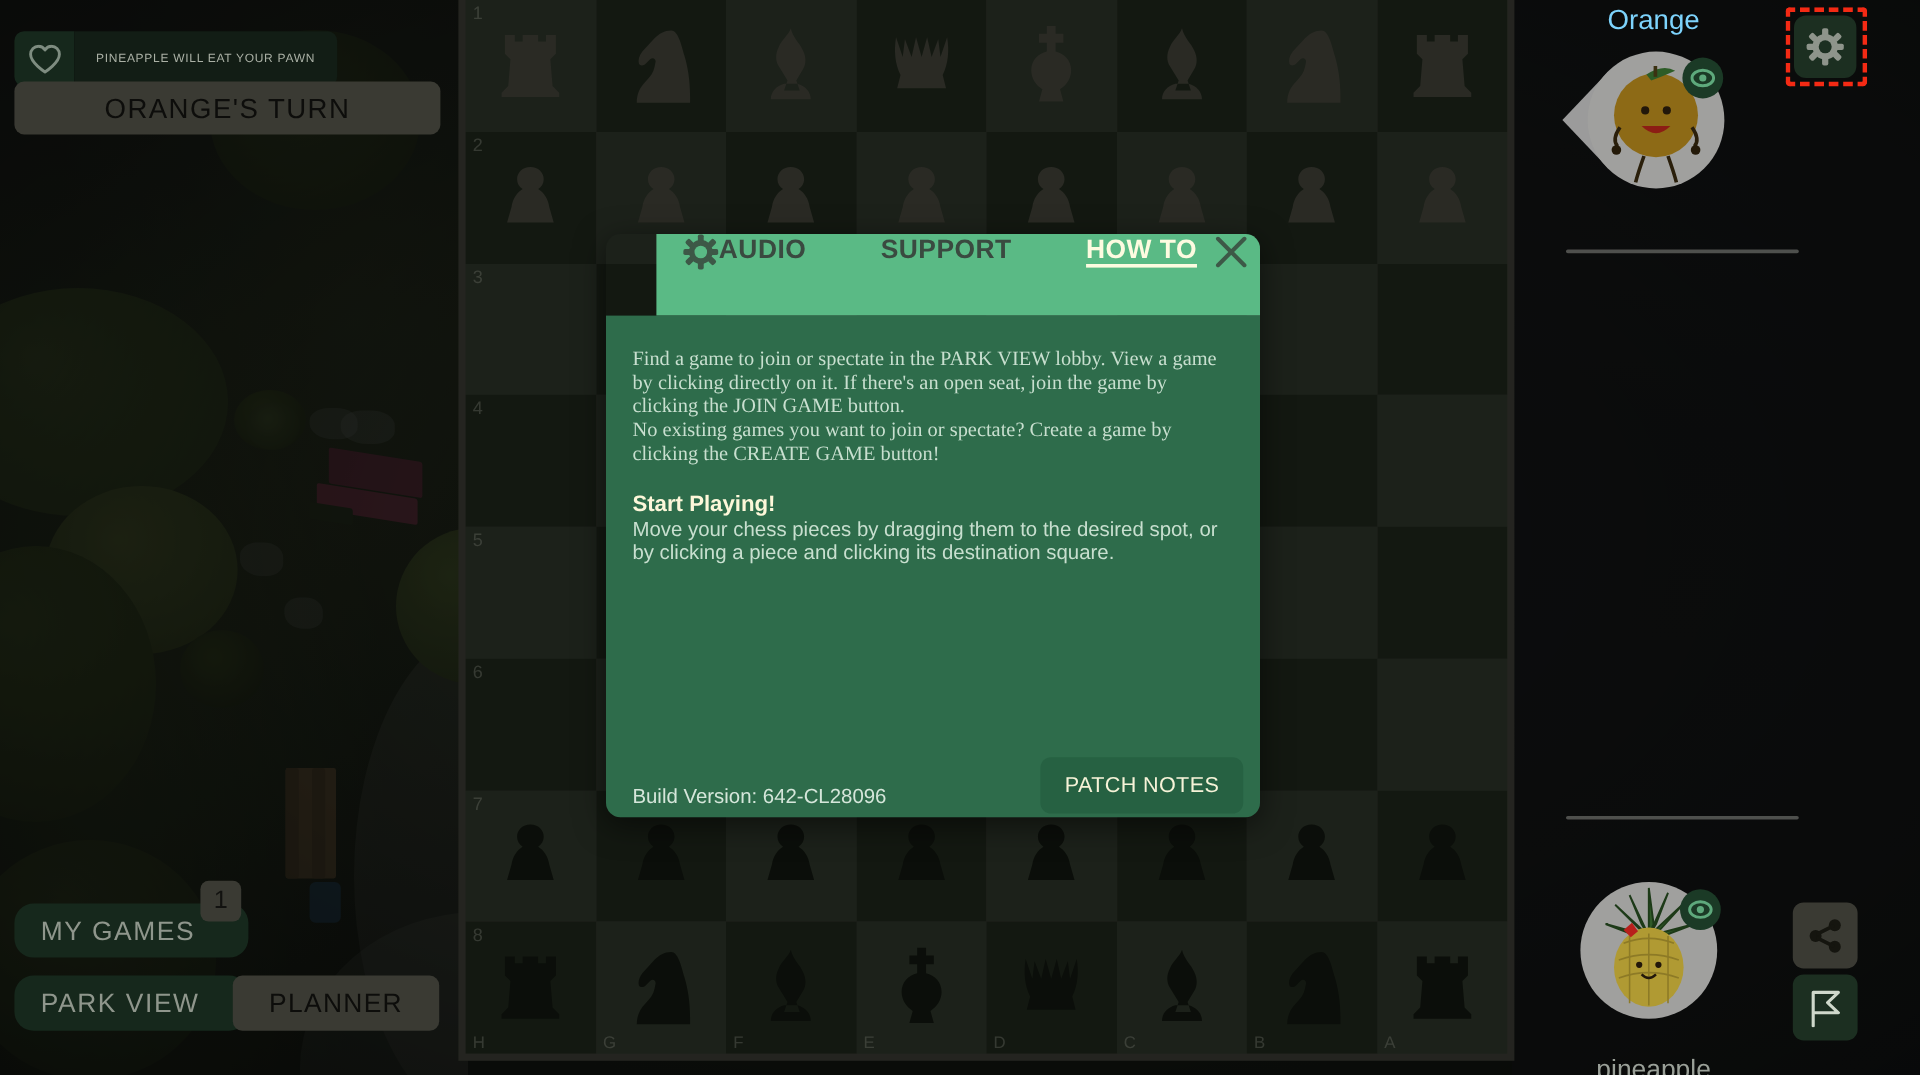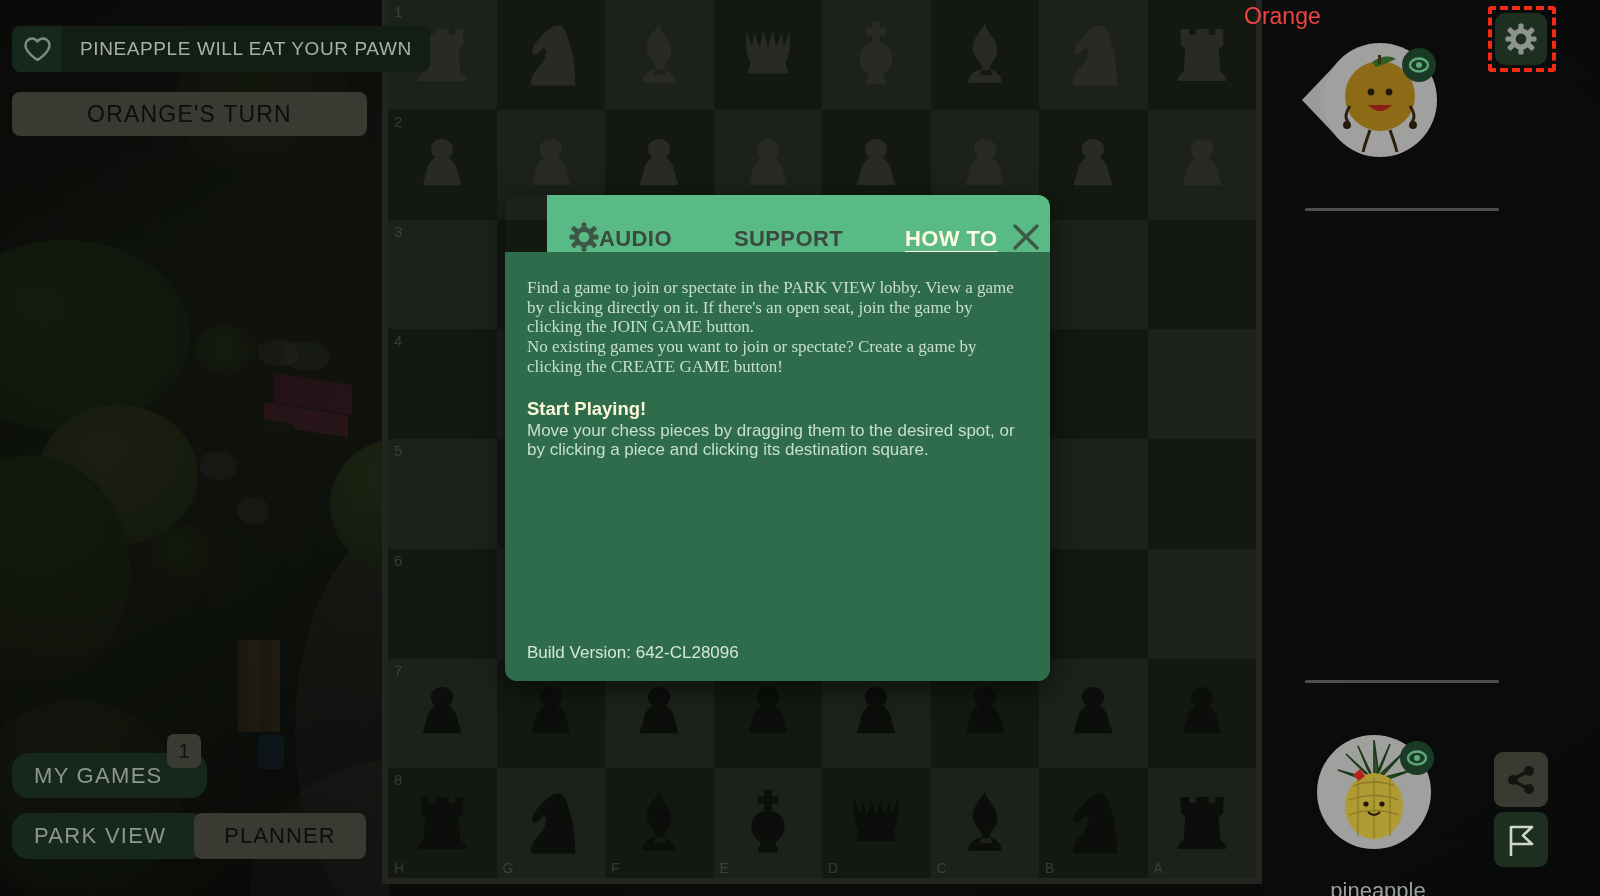--- a/index.html
+++ b/index.html
@@ -45,57 +45,57 @@
     width:74px;height:74px;display:block;}
   .piece.white path,.piece.white ellipse,.piece.white rect,.piece.white polygon{fill:#45443b;}
   .piece.black path,.piece.black ellipse,.piece.black rect,.piece.black polygon{fill:#0d120b;}
 
   
   .hud{position:absolute;z-index:6;}
   #toast{left:12px;top:26px;display:flex;align-items:stretch;height:46px;}
   #toast .heart-box{width:50px;background:#16281c;border-radius:8px 0 0 8px;
     display:flex;align-items:center;justify-content:center;}
   #toast .msg{flex:1;background:#121d15;border-radius:0 8px 8px 0;display:flex;
-    align-items:center;padding:13px 18px;color:#aab0a5;font-size:19px;letter-spacing:.6px;}
-  #turn-banner{left:12px;top:92px;width:355px;height:44px;background:#3a3a33;
+    align-items:center;padding:13px 18px;color:#aab0a5;font-size:10px;letter-spacing:.6px;}
+  #turn-banner{left:12px;top:68px;width:355px;height:44px;background:#3a3a33;
     border-radius:8px;display:flex;align-items:center;justify-content:center;
     color:#0d0d0b;font-size:23px;letter-spacing:1.2px;}
   .btn-dark{background:#16281c;border-radius:16px;display:flex;align-items:center;
     color:#8f968c;font-size:22px;letter-spacing:1.3px;padding-left:22px;}
   #my-games{left:12px;top:753px;width:173px;height:45px;}
   #park-view{left:12px;top:813px;width:173px;height:46px;}
   #planner{left:194px;top:813px;width:172px;height:46px;background:#3a3a33;border-radius:8px;
     display:flex;align-items:center;justify-content:center;color:#0d0d0b;font-size:22px;letter-spacing:1.1px;}
   #games-badge{left:167px;top:734px;width:34px;height:34px;background:#3a3a33;border-radius:7px;
     display:flex;align-items:center;justify-content:center;color:#121210;font-size:21px;}
 
   
-  #opp-name{position:absolute;left:1244px;top:3px;width:156px;
-    color:#ef4444;font-size:23px;z-index:6;}
+  #opp-name{position:absolute;left:1300px;top:3px;width:156px;text-align:center;
+    color:#7dd3fc;font-size:23px;z-index:6;}
   #opp-avatar{position:absolute;left:1288px;top:30px;width:178px;height:140px;z-index:6;}
   #divider-top{position:absolute;left:1305px;top:208px;width:194px;height:3px;
     background:rgba(205,208,200,.35);border-radius:2px;z-index:6;}
   #divider-bot{position:absolute;left:1305px;top:680px;width:194px;height:3px;
     background:rgba(205,208,200,.35);border-radius:2px;z-index:6;}
   #me-avatar{position:absolute;left:1308px;top:722px;width:150px;height:140px;z-index:6;}
   #me-name{position:absolute;left:1300px;top:878px;width:156px;text-align:center;
     color:#9aa098;font-size:22px;z-index:6;}
   #gear-btn{position:absolute;left:1495px;top:13px;width:52px;height:52px;background:#1c2f21;
     border-radius:10px;display:flex;align-items:center;justify-content:center;z-index:7;}
   #gear-highlight{position:absolute;left:1488px;top:6px;width:68px;height:66px;
     border:4px dashed #f42a14;border-radius:4px;z-index:8;box-sizing:border-box;}
   #share-btn{position:absolute;left:1494px;top:752px;width:54px;height:55px;background:#3a3a33;
     border-radius:9px;display:flex;align-items:center;justify-content:center;z-index:7;}
   #flag-btn{position:absolute;left:1494px;top:812px;width:54px;height:55px;background:#1c2f21;
     border-radius:9px;display:flex;align-items:center;justify-content:center;z-index:7;}
 
   
   #modal{position:absolute;left:505px;top:195px;width:545px;height:486px;z-index:30;
     border-radius:12px;overflow:hidden;box-shadow:0 6px 26px rgba(0,0,0,.5);}
-  #modal-head{height:57px;background:#5aba85;display:flex;align-items:flex-end;padding:0 22px;
+  #modal-head{height:68px;background:#5aba85;display:flex;align-items:flex-start;padding:0 22px;
     box-sizing:border-box;margin-left:42px;}
   #modal-head .tabs{flex:1;display:flex;align-items:center;justify-content:center;gap:62px;}
   .tab{color:#3a4a40;font-size:22px;letter-spacing:.4px;font-weight:700;white-space:nowrap;}
   .tab.active{color:#fdfbe0;text-decoration:underline;text-underline-offset:5px;
     text-decoration-thickness:3px;}
   #modal-body{height:429px;background:#2e6c4b;padding:26px 22px 0 22px;box-sizing:border-box;
     position:relative;}
   .sec-h{color:#fdf7d9;font-size:18.5px;font-weight:700;margin:0 0 1px 0;line-height:1.25;}
   .sec-p{color:#c8dfcf;font-size:17px;line-height:1.16;margin:0 0 20px 0;}
   .sec-p:last-of-type{margin-bottom:0;}
@@ -509,14 +509,17 @@
 
   <div id="modal-body">
     <p class="sec-p" style="white-space: pre-line; font-family: Liberation Serif, serif;">Find a game to join or spectate in the PARK VIEW lobby. View a game by clicking directly on it. If there's an open seat, join the game by clicking the JOIN GAME button.
 No existing games you want to join or spectate? Create a game by clicking the CREATE GAME button!</p>
 
     <h3 class="sec-h">Start Playing!</h3>
     <p class="sec-p" style="white-space: pre-line;">Move your chess pieces by dragging them to the desired spot, or by clicking a piece and clicking its destination square.</p>
 
 
     <div id="build-ver">Build Version: 642-CL28096</div>
+    <div id="patch-btn">
+      <span>PATCH NOTES</span>
+    </div>
   </div>
 </div>
 
 </body></html>

